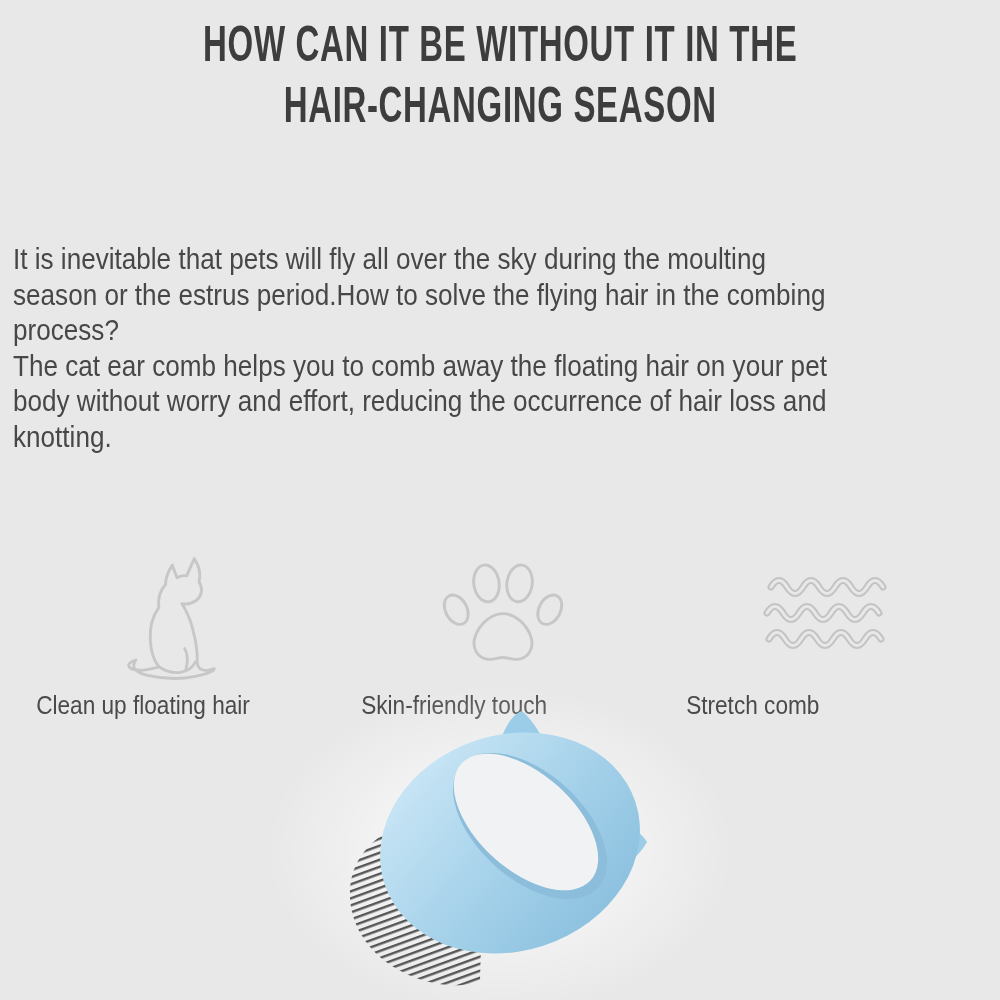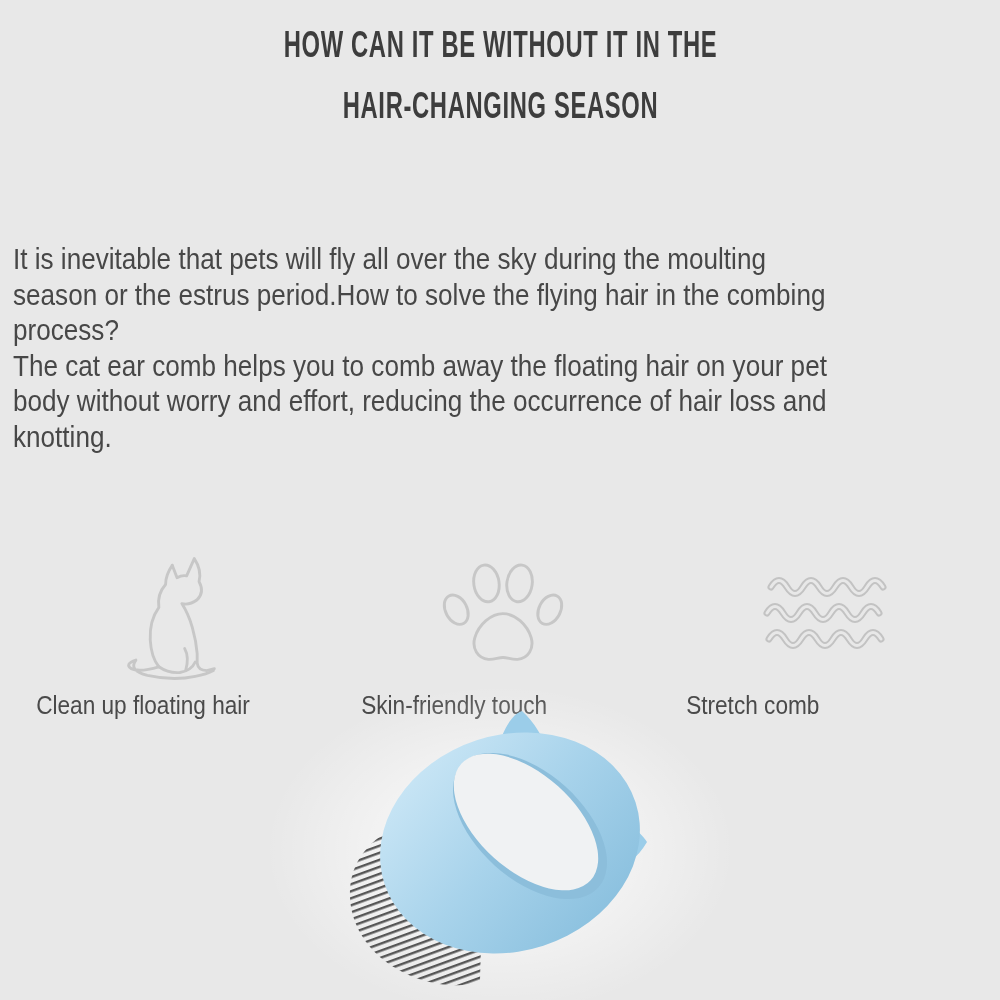--- a/index.html
+++ b/index.html
@@ -3,21 +3,21 @@
 <meta charset="utf-8">
 <style>
   html,body{margin:0;padding:0;}
   .page{
     position:relative;width:1000px;height:1000px;overflow:hidden;
     background:#e8e8e8;font-family:"Liberation Sans",sans-serif;
   }
   
   .headline{
     position:absolute;top:14px;left:0;width:100%;text-align:center;
-    color:#3d3d3d;font-weight:bold;font-size:36px;line-height:61px;
+    color:#3d3d3d;font-weight:bold;font-size:50px;line-height:61px;
   }
   .headline-inner{display:inline-block;transform:scaleX(.66);transform-origin:50% 0;white-space:nowrap;letter-spacing:1px;}
   
   .body-copy{
     position:absolute;top:241px;left:13px;width:1140px;
     color:#474747;font-size:30px;line-height:35.5px;
     transform:scaleX(.87);transform-origin:0 0;
   }
   .body-copy p{margin:0;white-space:pre-line;}
   

